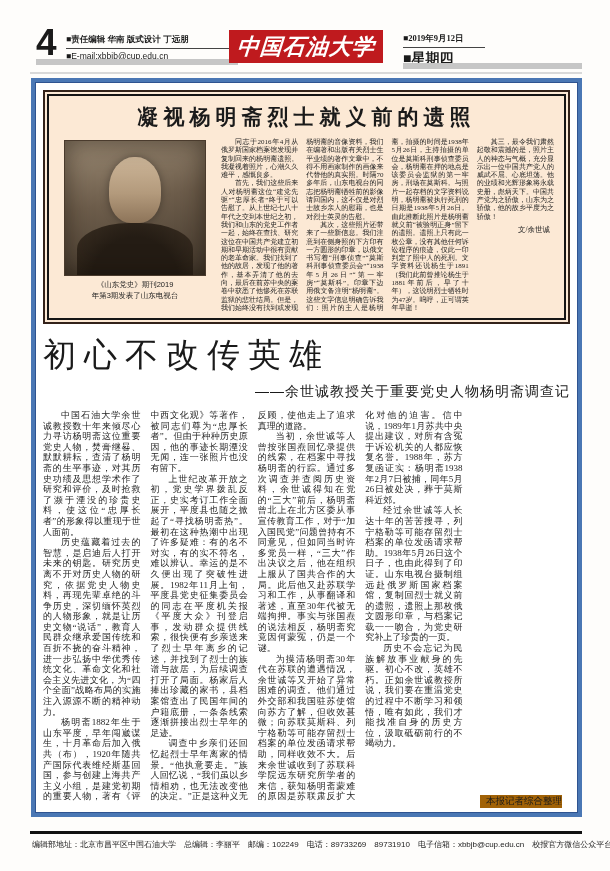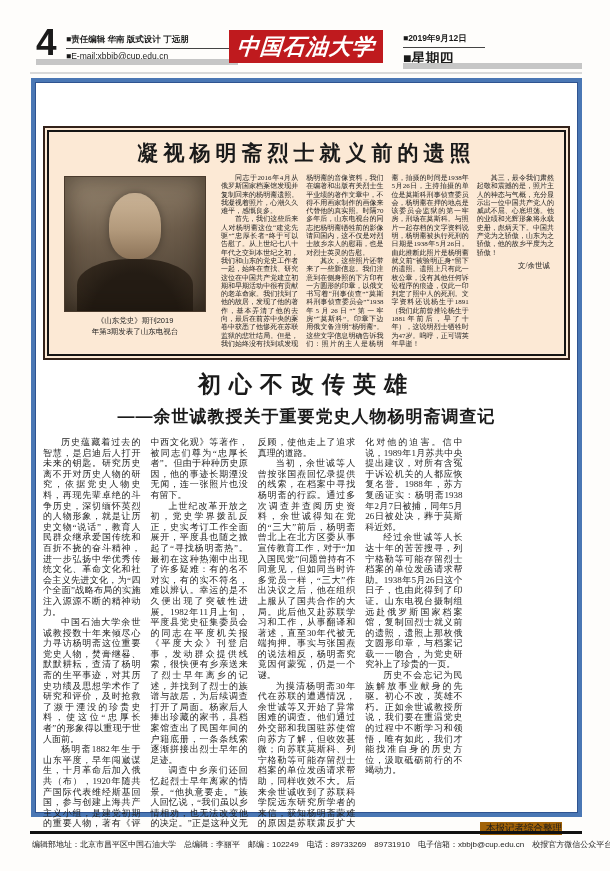--- a/index.html
+++ b/index.html
@@ -16,32 +16,32 @@
   .ed-line2{font-size:8.5px;white-space:nowrap;}
   .graybar-left{position:absolute;left:36px;top:59px;width:202px;height:6px;background:#c6c6c6;}
   .masthead{
     position:absolute;left:229px;top:30px;width:154px;height:33px;background:#bf1a1e;
     display:flex;align-items:center;justify-content:center;
   }
   .masthead span{
     color:#fff;font-family:"DejaVu Serif",serif;font-style:italic;font-weight:bold;
     font-size:22px;letter-spacing:1px;transform:skewX(-4deg);white-space:nowrap;
   }
-  .date-block{position:absolute;left:403px;top:33px;width:82px;}
+  .date-block{position:absolute;left:403px;top:33px;width:82px;font-family:Liberation Serif, serif;}
   .date-line{font-size:8.5px;font-weight:bold;white-space:nowrap;}
   .date-div{border-top:1px solid #444;margin:2px 0;}
   .weekday-line{font-size:14px;font-weight:bold;}
   .section-title{position:absolute;left:487px;top:31px;font-size:26px;font-weight:900;letter-spacing:1px;white-space:nowrap;}
   .graybar-right{position:absolute;left:403px;top:63px;width:179px;height:6px;background:#c6c6c6;}
   .header-rule{position:absolute;left:30px;top:72px;width:552px;height:2px;background:#d9d9d9;}
   
   .frame{position:absolute;left:31px;top:78px;width:551px;height:739px;border:4px solid #4a77b4;box-sizing:border-box;}
   .frame-inner{width:100%;height:100%;border:1px solid #2e5390;box-sizing:border-box;padding:7px;background:#fff;}
   
-  .a1-outer{border:2px solid #33221a;padding:2px;background:#fce9d5;margin-top:36px;}
+  .a1-outer{border:2px solid #33221a;padding:2px;background:#fce9d5;}
   .a1-inner{border:2px solid #151515;background:#fce9d5;height:226px;box-sizing:border-box;padding:4px 10px 6px;overflow:hidden;}
   .a1-title{
     text-align:center;font-family:"Liberation Serif",serif;font-weight:bold;
     font-size:21px;letter-spacing:5px;margin:3px 0 7px;white-space:nowrap;
   }
   .a1-content{display:flex;gap:10px;height:178px;}
   .photo-wrap{width:152px;flex:0 0 152px;}
   .photo{
     position:relative;width:140px;height:134px;margin:2px auto 4px;border:1px solid #4a3b2d;
     background:linear-gradient(170deg,#9b8a74 0%,#6d5d4b 45%,#453a2e 100%);overflow:hidden;
@@ -60,22 +60,22 @@
   .a1-flow{
     flex:1;height:100%;overflow:hidden;
     column-count:4;column-gap:8px;column-fill:auto;
     font-family:"Liberation Serif",serif;font-size:7px;line-height:8.3px;
     text-align:justify;color:#232323;
   }
   .a1-flow p{margin:0;text-indent:2em;}
   .a1-flow .byline{text-align:right;font-weight:normal;text-indent:0;margin-top:5px;padding-right:4px;font-size:7.5px;}
   
   .a2{position:relative;margin-top:9px;}
-  .a2-title{text-align:center;font-size:23px;font-weight:700;letter-spacing:8px;white-space:nowrap;}
-  .a2-subtitle{text-align:center;font-size:17px;font-weight:bold;margin-top:5px;letter-spacing:1px;}
+  .a2-title{font-size:33px;font-weight:400;letter-spacing:8px;white-space:nowrap;}
+  .a2-subtitle{text-align:right;font-size:14px;font-weight:normal;margin-top:5px;letter-spacing:1px;}
   .a2-flow{
     margin-top:9px;height:400px;overflow:hidden;
     column-count:5;column-gap:10px;column-fill:auto;
     font-family:"Liberation Serif",serif;font-size:9px;line-height:10.6px;
     text-align:justify;color:#242424;
   }
   .a2-flow p{margin:0;text-indent:2em;}
   .a2-credit{position:absolute;right:8px;bottom:2px;font-weight:normal;font-size:9.5px;background:#a16207;padding-left:6px;}
   
   .footer-rule{position:absolute;left:30px;top:831px;width:552px;height:3px;background:#111;}
@@ -133,22 +133,22 @@
                 <p class="byline after-list">文/余世诚</p>
             </div>
           </div>
         </div>
       </div>
 
       <div class="a2">
         <div class="a2-title">初心不改传英雄</div>
         <div class="a2-subtitle">——余世诚教授关于重要党史人物杨明斋调查记</div>
         <div class="a2-flow">
+            <p>中国石油大学余世诚教授数十年来倾尽心力寻访杨明斋这位重要党史人物，焚膏继晷、默默耕耘，查清了杨明斋的生平事迹，对其历史功绩及思想学术作了研究和评价，及时抢救了濒于湮没的珍贵史料，使这位“忠厚长者”的形象得以重现于世人面前。</p>
             <p>历史蕴藏着过去的智慧，是启迪后人打开未来的钥匙。研究历史离不开对历史人物的研究，依据党史人物史料，再现先辈卓绝的斗争历史，深切缅怀英烈的人物形象，就是让历史文物“说话”，教育人民群众继承爱国传统和百折不挠的奋斗精神，进一步弘扬中华优秀传统文化、革命文化和社会主义先进文化，为“四个全面”战略布局的实施注入源源不断的精神动力。</p>
-            <p>中国石油大学余世诚教授数十年来倾尽心力寻访杨明斋这位重要党史人物，焚膏继晷、默默耕耘，查清了杨明斋的生平事迹，对其历史功绩及思想学术作了研究和评价，及时抢救了濒于湮没的珍贵史料，使这位“忠厚长者”的形象得以重现于世人面前。</p>
             <p>杨明斋1882年生于山东平度，早年闯崴谋生，十月革命后加入俄共（布），1920年随共产国际代表维经斯基回国，参与创建上海共产主义小组，是建党初期的重要人物，著有《评中西文化观》等著作，被同志们尊为“忠厚长者”。但由于种种历史原因，他的事迹长期湮没无闻，连一张照片也没有留下。</p>
             <p>上世纪改革开放之初，党史学界拨乱反正，史实考订工作全面展开，平度县也随之掀起了“寻找杨明斋热”。最初在这种热潮中出现了许多疑难：有的名不对实，有的实不符名，难以辨认。幸运的是不久便出现了突破性进展。1982年11月上旬，平度县党史征集委员会的同志在平度机关报《平度大众》刊登启事，发动群众提供线索，很快便有乡亲送来了烈士早年离乡的记述，并找到了烈士的族谱与故居，为后续调查打开了局面。杨家后人捧出珍藏的家书，县档案馆查出了民国年间的户籍底册，一条条线索逐渐拼接出烈士早年的足迹。</p>
             <p>调查中乡亲们还回忆起烈士早年离家的情景。“他执意要走。”族人回忆说，“我们虽以乡情相劝，也无法改变他的决定。”正是这种义无反顾，使他走上了追求真理的道路。</p>
             <p>当初，余世诚等人曾按张国焘回忆录提供的线索，在档案中寻找杨明斋的行踪。通过多次调查并查阅历史资料，余世诚得知在党的“三大”前后，杨明斋曾北上在北方区委从事宣传教育工作，对于“加入国民党”问题曾持有不同意见，但如同当时许多党员一样，“三大”作出决议之后，他在组织上服从了国共合作的大局。此后他又赴苏联学习和工作，从事翻译和著述，直至30年代被无端拘押。事实与张国焘的说法相反，杨明斋究竟因何蒙冤，仍是一个谜。</p>
             <p>为摸清杨明斋30年代在苏联的遭遇情况，余世诚等又开始了异常困难的调查。他们通过外交部和我国驻苏使馆向苏方了解，但收效甚微；向苏联莫斯科、列宁格勒等可能存留烈士档案的单位发函请求帮助，同样收效不大。后来余世诚收到了苏联科学院远东研究所学者的来信，获知杨明斋蒙难的原因是苏联肃反扩大化对他的迫害。信中说，1989年1月苏共中央提出建议，对所有含冤于诉讼机关的人都应恢复名誉。1988年，苏方复函证实：杨明斋1938年2月7日被捕，同年5月26日被处决，葬于莫斯科近郊。</p>
             <p>经过余世诚等人长达十年的苦苦搜寻，列宁格勒等可能存留烈士档案的单位发函请求帮助。1938年5月26日这个日子，也由此得到了印证。山东电视台摄制组远赴俄罗斯国家档案馆，复制回烈士就义前的遗照，遗照上那枚俄文圆形印章，与档案记载一一吻合，为党史研究补上了珍贵的一页。</p>
             <p>历史不会忘记为民族解放事业献身的先驱。初心不改，英雄不朽。正如余世诚教授所说，我们要在重温党史的过程中不断学习和领悟，唯有如此，我们才能找准自身的历史方位，汲取砥砺前行的不竭动力。</p>
           </div>
         <div class="a2-credit">本报记者综合整理</div>
       </div>

